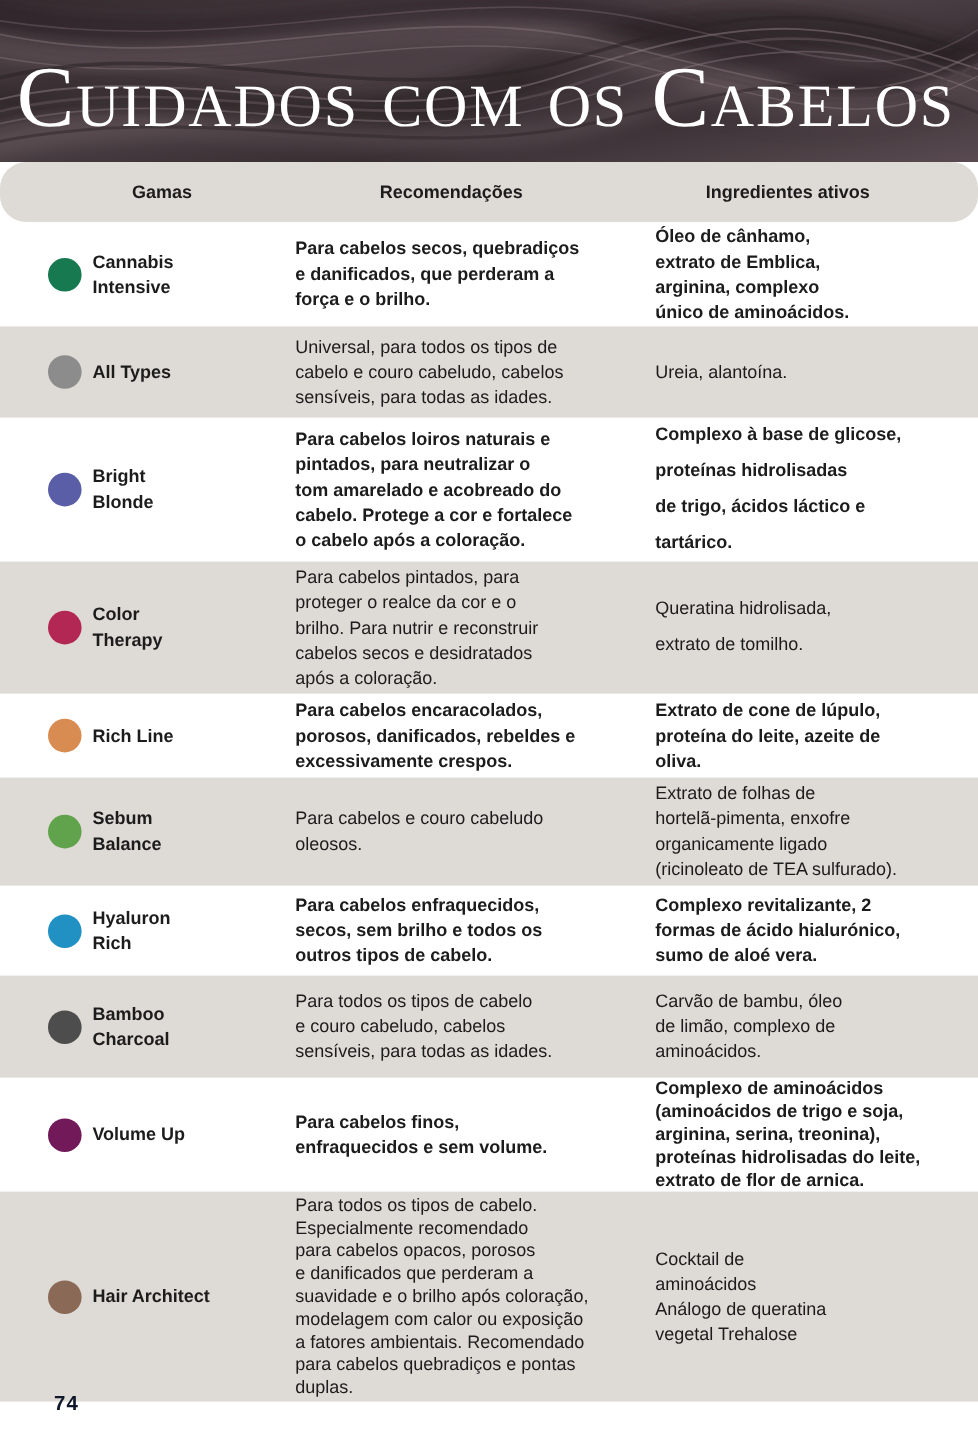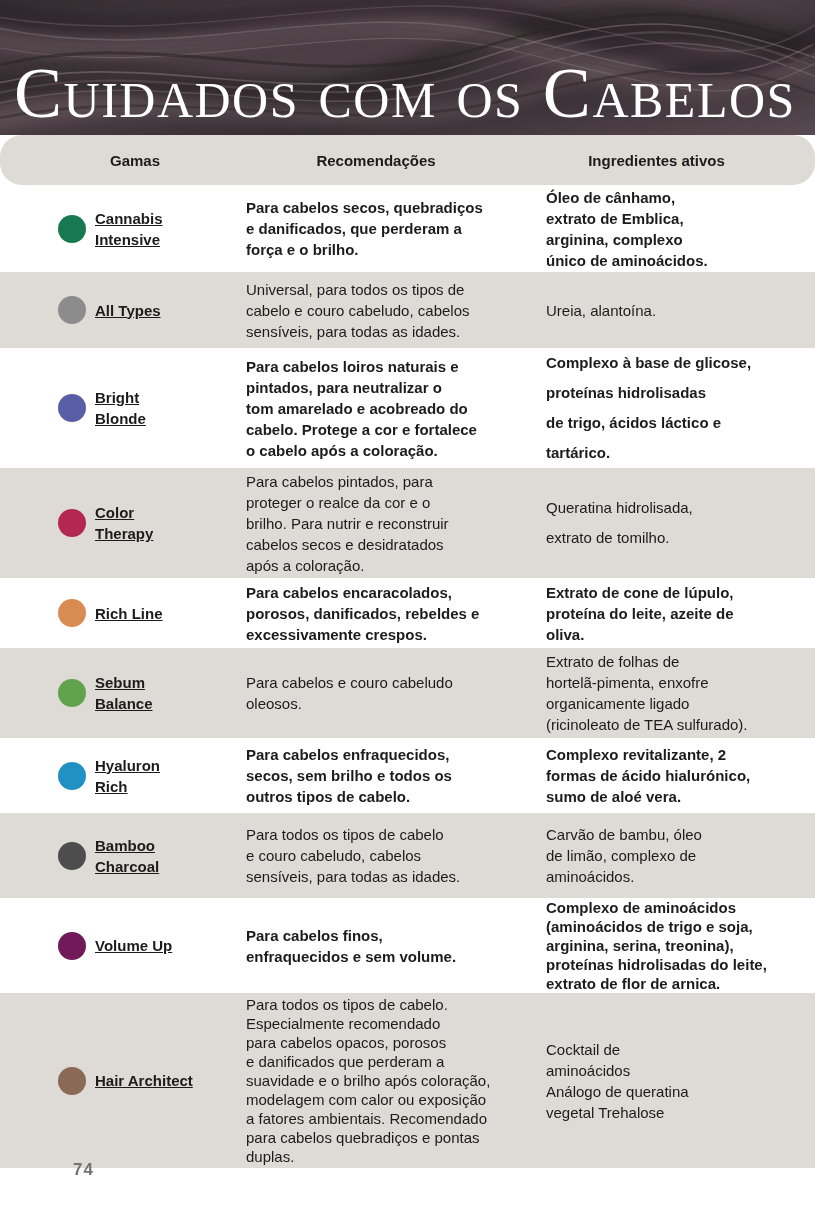--- a/index.html
+++ b/index.html
@@ -6,38 +6,38 @@
   html,body { background:#ffffff; }
   .page {
     width:815px; height:1211px; position:relative; overflow:hidden;
     background:#ffffff; color:#1c1c1c;
     font-family:"Liberation Sans", sans-serif;
   }
   
   .hero { position:relative; width:815px; height:135px; overflow:hidden; }
   .hero svg { position:absolute; inset:0; display:block; }
   .hero h1 {
-    position:absolute; left:14px; bottom:6px; z-index:2;
+    position:absolute; left:14px; bottom:18px; z-index:2;
     font-family:"Liberation Serif", serif; font-weight:400;
     font-variant:small-caps; font-size:72px; line-height:1;
     letter-spacing:1.5px; color:#ffffff; white-space:nowrap;
   }
   
   .thead, .row {
     display:grid; grid-template-columns:246px 300px 1fr;
     align-items:center; width:815px;
   }
   .thead { height:50px; background:#dedad5;border-radius:22px; }
   .th { font-weight:700; font-size:15px; text-align:center; }
   .th-gamas { padding-left:24px; }
   .th-rec   { padding-right:40px;text-align:center; }
   .th-ing   { padding-right:48px; }
 
   .row.shade { background:#dedad5; }
-  .cell-gama { display:flex; align-items:center; gap:9px; padding-left:58px;text-decoration:underline; }
+  .cell-gama { display:flex; align-items:center; gap:9px; padding-left:40px; }
   .dot { width:28px; height:28px; border-radius:50%; flex:0 0 28px; }
   .range-name { font-weight:700; font-size:15px; line-height:21px; white-space:pre-line; }
   .cell-rec, .cell-ing { font-size:15px; line-height:21px; white-space:pre-line; padding-right:14px; }
   .cell-ing { line-height:21px; padding-right:24px; }
   .row.heavy .cell-rec, .row.heavy .cell-ing { font-weight:700; }
 
   .r1  { min-height:87px; }
   .r2  { min-height:76px; }
   .r3  { min-height:112px; }
   .r4  { min-height:110px; }
@@ -46,22 +46,22 @@
   .r7  { min-height:75px; }
   .r8  { min-height:85px; }
   .r9  { min-height:95px; }
   .r10 { min-height:175px; }
   .r3 .cell-ing, .r4 .cell-ing { line-height:30px; }
   .r9 .cell-ing { line-height:19px; }
   .r10 .cell-rec { line-height:19px; }
 
   
   .page-number {
-    position:absolute; left:73px; top:1160px;
-    font-weight:700; font-size:17px; color:#737373; letter-spacing:1px;
+    position:absolute; left:45px; top:1160px;
+    font-weight:700; font-size:17px; color:#0f172a; letter-spacing:1px;
   }
 </style>
 </head>
 <body>
 
 <div class="page">
 
   <header class="hero">
     <svg viewBox="0 0 815 135" width="815" height="135" preserveAspectRatio="none" aria-hidden="true">
       <defs>

